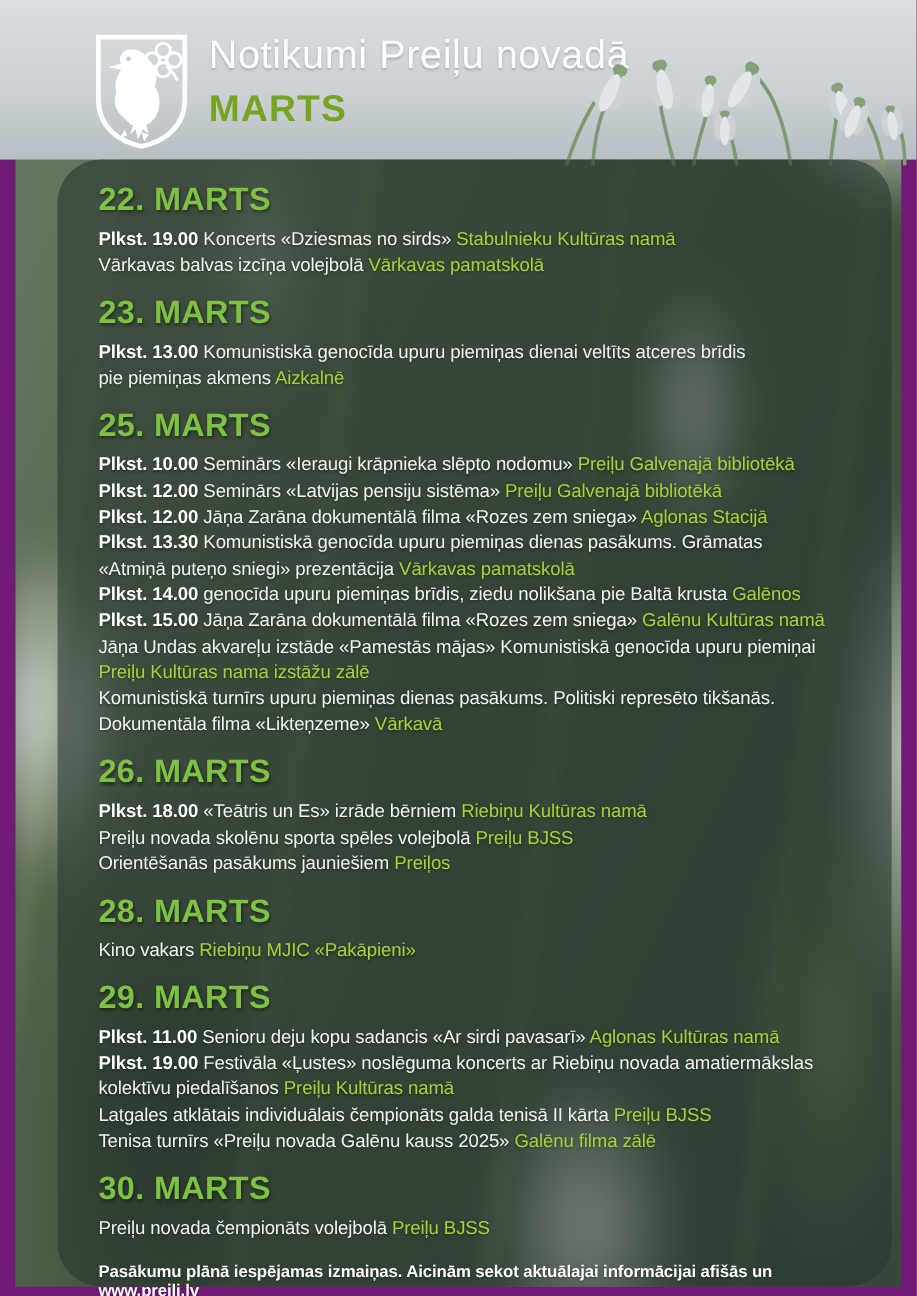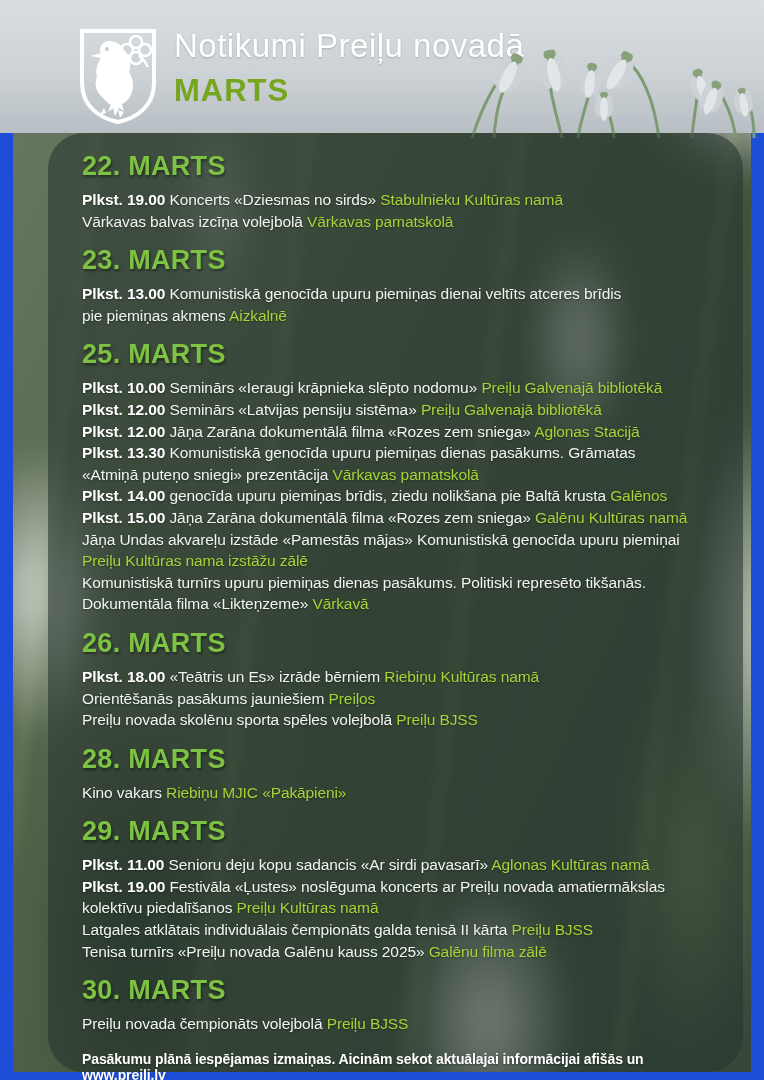--- a/index.html
+++ b/index.html
@@ -1,19 +1,19 @@
 <!DOCTYPE html>
 <html><head>
 <meta charset="utf-8">
 <style>
   html,body{margin:0;padding:0;background:#888;}
   *{box-sizing:border-box;}
   .page{
     position:relative;width:764px;height:1080px;margin:0 auto;
-    overflow:hidden;background:#1d4ed8;
+    overflow:hidden;background:#701a75;
     font-family:"Liberation Sans",sans-serif;
   }
   
   .photo{position:absolute;left:13px;top:0;width:738px;height:1072px;overflow:hidden;background:#4d5f4d;}
   .photo-blur{
     position:absolute;left:-40px;top:-40px;right:-40px;bottom:-40px;
     filter:blur(16px);
     background:
       radial-gradient(180px 120px at 97% 12%, rgba(212,216,218,.95), rgba(212,216,218,0) 70%),
       radial-gradient(120px 300px at 98% 58%, rgba(228,236,222,.9), rgba(228,236,222,0) 75%),
@@ -176,27 +176,27 @@
         <div class="event-line"><span class="seg-time">Plkst. 10.00</span><span class="seg-text"> Seminārs «Ieraugi krāpnieka slēpto nodomu» </span><span class="seg-loc">Preiļu Galvenajā bibliotēkā</span></div>
         <div class="event-line"><span class="seg-time">Plkst. 12.00</span><span class="seg-text"> Seminārs «Latvijas pensiju sistēma» </span><span class="seg-loc">Preiļu Galvenajā bibliotēkā</span></div>
         <div class="event-line"><span class="seg-time">Plkst. 12.00</span><span class="seg-text"> Jāņa Zarāna dokumentālā filma «Rozes zem sniega» </span><span class="seg-loc">Aglonas Stacijā</span></div>
         <div class="event-line"><span class="seg-time">Plkst. 13.30</span><span class="seg-text"> Komunistiskā genocīda upuru piemiņas dienas pasākums. Grāmatas</span><br><span class="seg-text">«Atmiņā puteņo sniegi» prezentācija </span><span class="seg-loc">Vārkavas pamatskolā</span></div>
         <div class="event-line"><span class="seg-time">Plkst. 14.00</span><span class="seg-text"> genocīda upuru piemiņas brīdis, ziedu nolikšana pie Baltā krusta </span><span class="seg-loc">Galēnos</span></div>
         <div class="event-line"><span class="seg-time">Plkst. 15.00</span><span class="seg-text"> Jāņa Zarāna dokumentālā filma «Rozes zem sniega» </span><span class="seg-loc">Galēnu Kultūras namā</span></div>
         <div class="event-line"><span class="seg-text">Jāņa Undas akvareļu izstāde «Pamestās mājas» Komunistiskā genocīda upuru piemiņai</span><br><span class="seg-loc">Preiļu Kultūras nama izstāžu zālē</span></div>
         <div class="event-line"><span class="seg-text">Komunistiskā  turnīrs upuru piemiņas dienas pasākums. Politiski represēto tikšanās.</span><br><span class="seg-text">Dokumentāla filma «Likteņzeme» </span><span class="seg-loc">Vārkavā</span></div>
         <div class="date-heading">26. MARTS</div>
         <div class="event-line"><span class="seg-time">Plkst. 18.00</span><span class="seg-text"> «Teātris un Es» izrāde bērniem </span><span class="seg-loc">Riebiņu Kultūras namā</span></div>
+        <div class="event-line"><span class="seg-text">Preiļu novada skolēnu sporta spēles volejbolā </span><span class="seg-loc">Preiļu BJSS</span></div>
         <div class="event-line"><span class="seg-text">Orientēšanās pasākums jauniešiem </span><span class="seg-loc">Preiļos</span></div>
-        <div class="event-line"><span class="seg-text">Preiļu novada skolēnu sporta spēles volejbolā </span><span class="seg-loc">Preiļu BJSS</span></div>
         <div class="date-heading">28. MARTS</div>
         <div class="event-line"><span class="seg-text">Kino vakars </span><span class="seg-loc">Riebiņu MJIC «Pakāpieni»</span></div>
         <div class="date-heading">29. MARTS</div>
         <div class="event-line"><span class="seg-time">Plkst. 11.00</span><span class="seg-text"> Senioru deju kopu sadancis «Ar sirdi pavasarī» </span><span class="seg-loc">Aglonas Kultūras namā</span></div>
-        <div class="event-line"><span class="seg-time">Plkst. 19.00</span><span class="seg-text"> Festivāla «Ļustes» noslēguma koncerts ar Preiļu novada amatiermākslas</span><br><span class="seg-text">kolektīvu piedalīšanos </span><span class="seg-loc">Preiļu Kultūras namā</span></div>
+        <div class="event-line"><span class="seg-time">Plkst. 19.00</span><span class="seg-text"> Festivāla «Ļustes» noslēguma koncerts ar Riebiņu novada amatiermākslas</span><br><span class="seg-text">kolektīvu piedalīšanos </span><span class="seg-loc">Preiļu Kultūras namā</span></div>
         <div class="event-line"><span class="seg-text">Latgales atklātais individuālais čempionāts galda tenisā II kārta </span><span class="seg-loc">Preiļu BJSS</span></div>
         <div class="event-line"><span class="seg-text">Tenisa turnīrs «Preiļu novada Galēnu kauss 2025» </span><span class="seg-loc">Galēnu filma zālē</span></div>
         <div class="date-heading">30. MARTS</div>
         <div class="event-line"><span class="seg-text">Preiļu novada čempionāts volejbolā </span><span class="seg-loc">Preiļu BJSS</span></div>
       </div>
     <div class="footer-note">Pasākumu plānā iespējamas izmaiņas. Aicinām sekot aktuālajai informācijai afišās un www.preili.lv</div>
   </div>
 
 </div>
 

